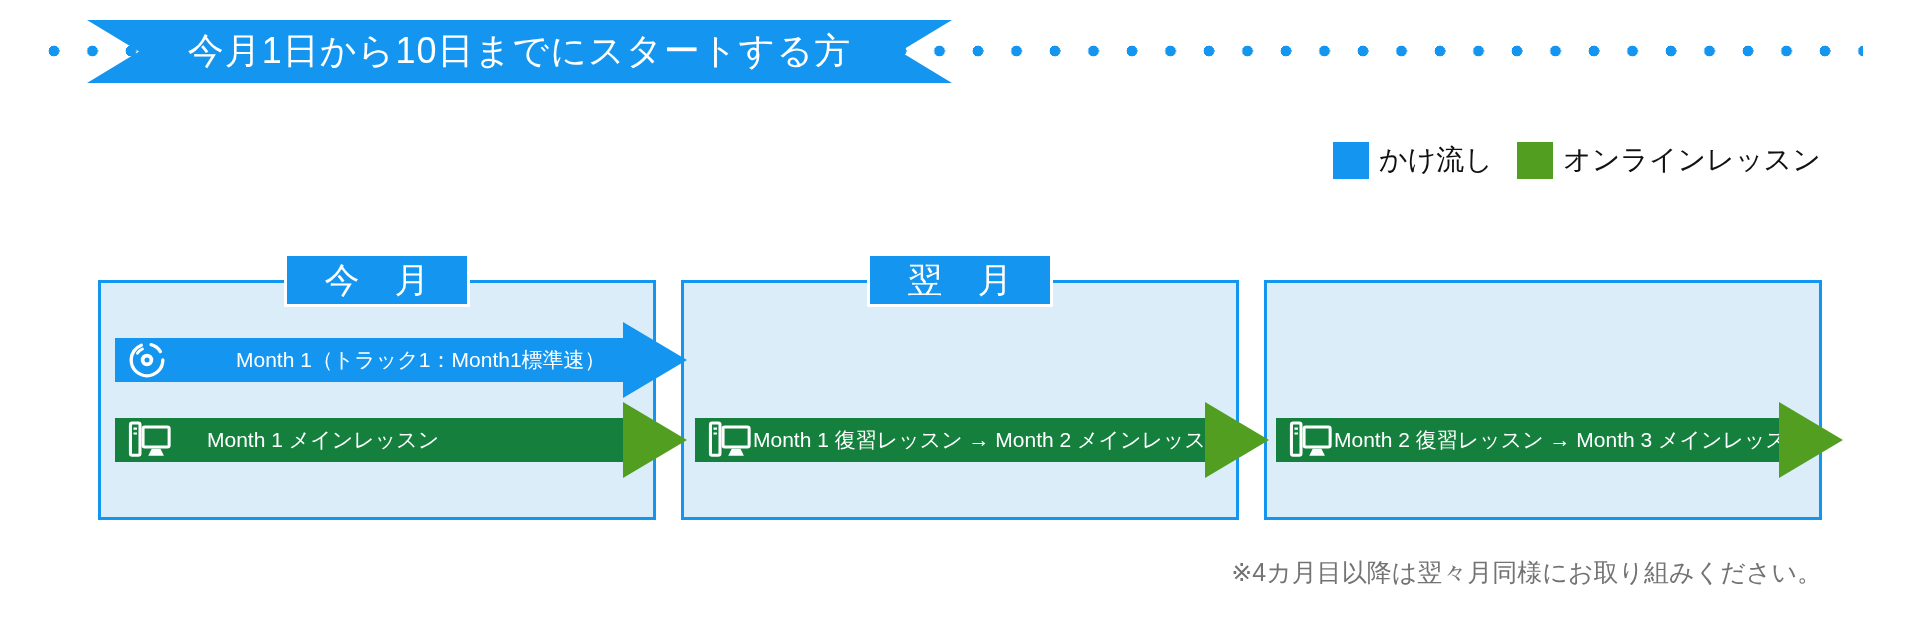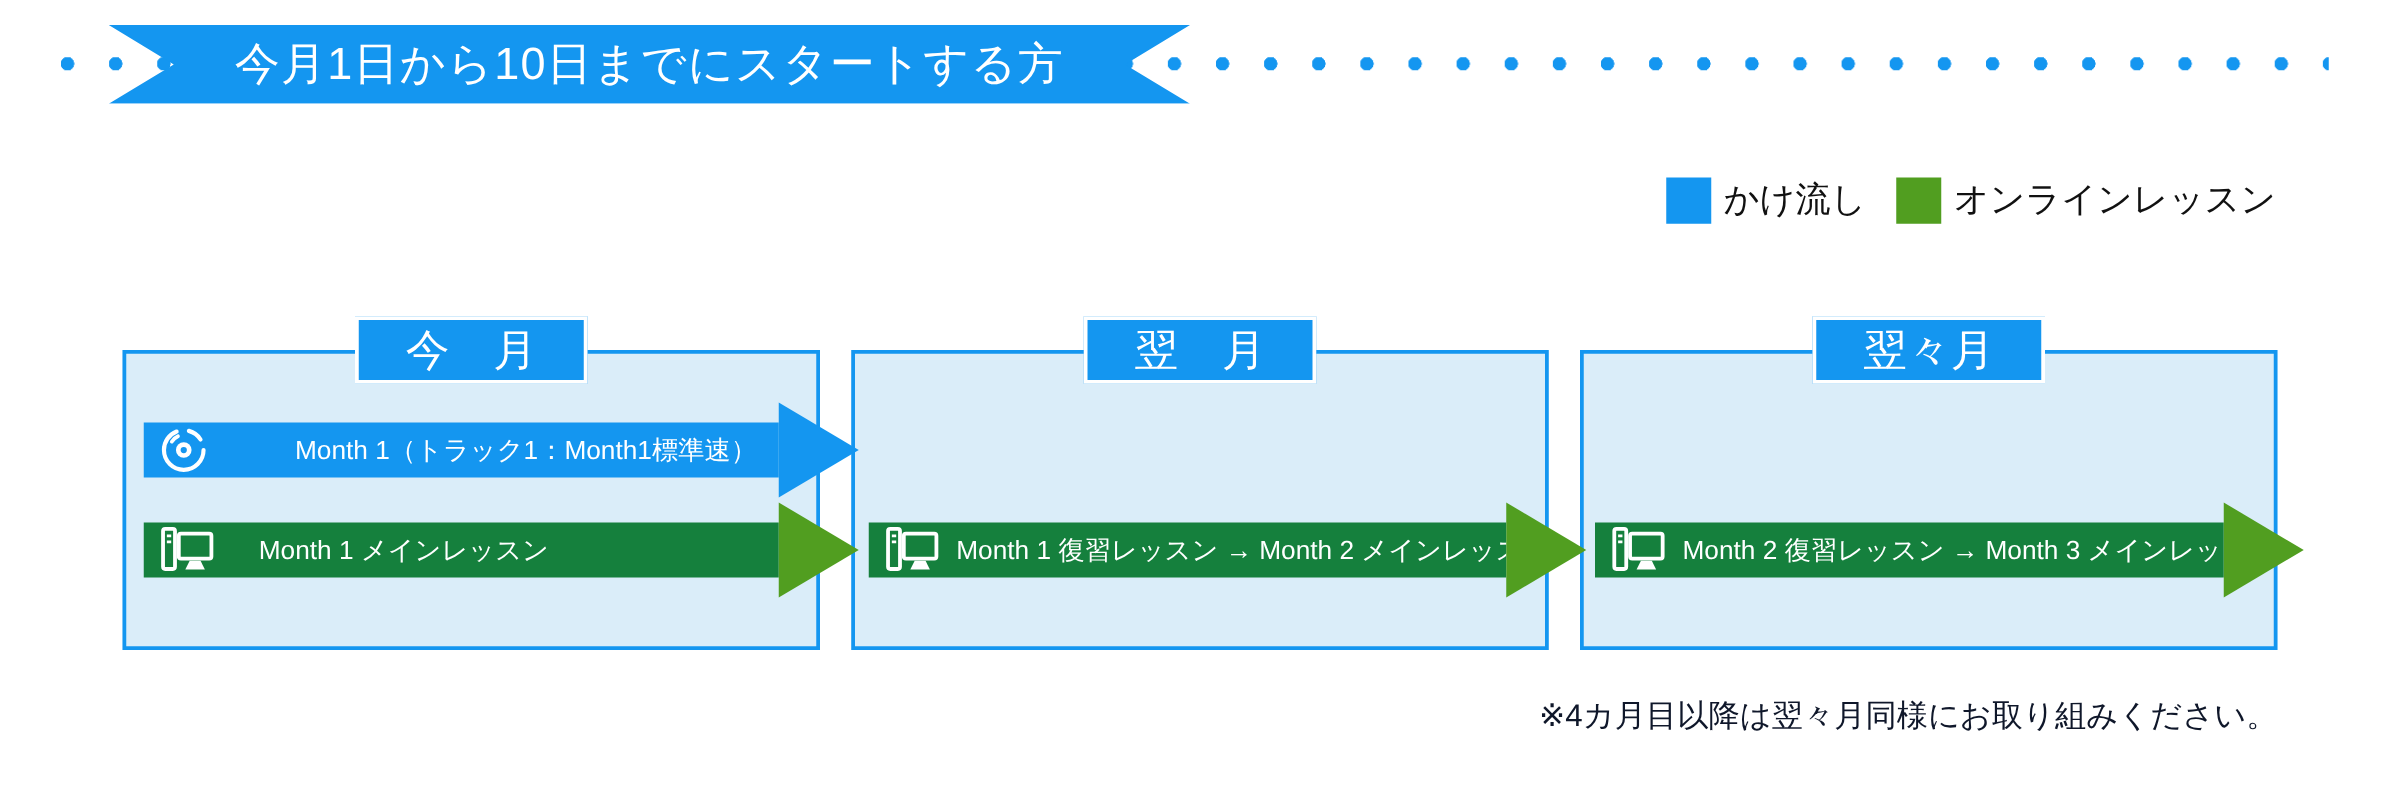--- a/index.html
+++ b/index.html
@@ -43,26 +43,26 @@
   }
   .arrow.blue{background:#1496f0;top:338px;gap:35px;}
   .arrow.green{background:#15803d;top:418px;}
   .arrow .head{
     position:absolute;right:-64px;top:50%;transform:translateY(-50%);
     width:0;height:0;border-top:38px solid transparent;border-bottom:38px solid transparent;
   }
   .arrow.blue .head{border-left:64px solid #1496f0;}
   .arrow.green .head{border-left:64px solid #519e20;}
   .arrow .icon{display:flex;align-items:center;flex:0 0 auto;}
-  .arrow .label{color:#fff;font-size:21px;font-weight:500;margin-left:12px;}
+  .arrow .label{color:#fff;font-size:21px;font-weight:500;margin-left:0;}
   .arrow .label.gap-wide{margin-left:34px;}
   .hole{fill:#1496f0;}
   
   .footer-note{
-    position:absolute;right:98px;top:556px;font-size:25px;font-weight:500;color:#0f172a;
+    position:absolute;right:98px;top:556px;font-size:25px;font-weight:500;color:#737373;
     white-space:nowrap;z-index:2;
   }
 </style>
 </head>
 <body>
 
 <div id="canvas">
 
   <div class="dots"></div>
 
@@ -80,21 +80,20 @@
       <span class="legend-label">オンラインレッスン</span>
     </div>
   </div>
 
   <div class="month-box" style="left:98px"></div>
   <div class="month-box" style="left:681px"></div>
   <div class="month-box" style="left:1264px"></div>
 
   <div class="month-header" style="left:284px">今　月</div>
   <div class="month-header" style="left:867px">翌　月</div>
-  <div class="month-header" style="left:1450px">翌々月</div>
 
   <div class="arrow blue" style="left:115px;width:508px">
     <span class="icon">
       <svg width="40" height="40" viewBox="0 0 48 48" fill="none">
         <circle cx="24" cy="24" r="19" stroke="#ffffff" stroke-width="4" stroke-linecap="round" stroke-dasharray="82 12 14 12"></circle>
         <path d="M12.5 16 A14 14 0 0 1 18.5 10.8" stroke="#ffffff" stroke-width="3.5" stroke-linecap="round"></path>
         <circle cx="24" cy="24" r="7.5" fill="#ffffff"></circle>
         <circle cx="24" cy="24" r="3" class="hole"></circle>
       </svg>
     </span>

